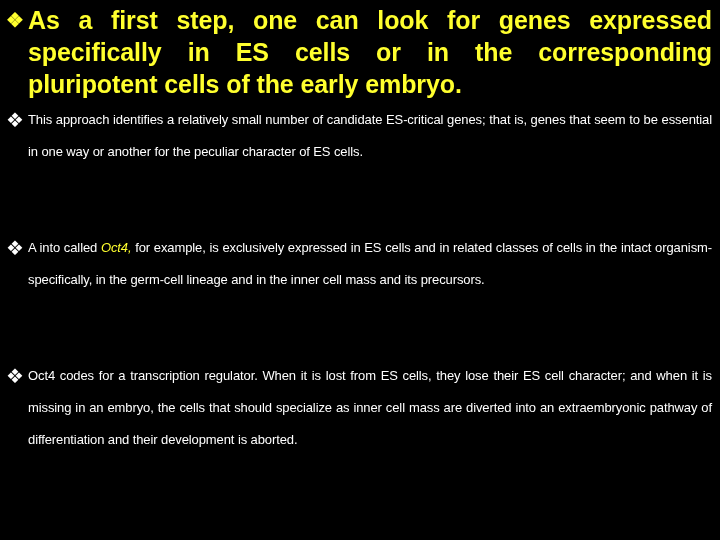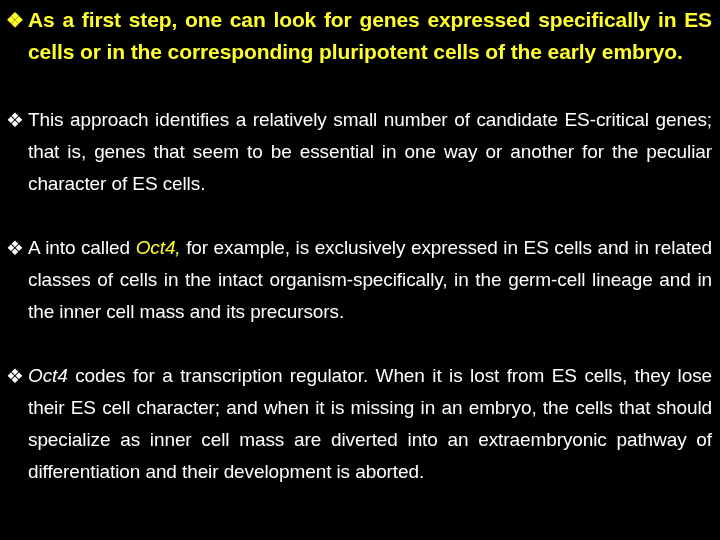--- a/index.html
+++ b/index.html
@@ -37,45 +37,44 @@
     text-align: justify;
     text-justify: inter-word;
     line-height: 32px;
     -webkit-hyphens: none;
     hyphens: none;
   }
   
   .p1 .bullet-text {
     color: #FFFF2E;
     font-weight: bold;
-    font-size: 21px;
+    font-size: 25px;
     letter-spacing: -0.1px;
   }
   .p1 .bullet-glyph {
     color: #FFFF2E;
     font-weight: bold;
   }
   
   .pw .bullet-text {
     color: #FFFFFF;
     font-weight: normal;
-    font-size: 19px;
+    font-size: 13px;
     letter-spacing: -0.1px;
   }
   .pw .bullet-glyph {
     color: #FFFFFF;
   }
   .hl-yellow-italic {
     color: #FFFF2E;
     font-style: italic;
     margin-top: 8px;
   }
   .wh-italic {
     color: #FFFFFF;
-    font-style: italic;
   }
   
   #para-1 { top: 4px; }
   #para-2 { top: 104px; }
   #para-3 { top: 232px; }
   #para-4 { top: 360px; }
 </style>
 </head>
 <body>
 

